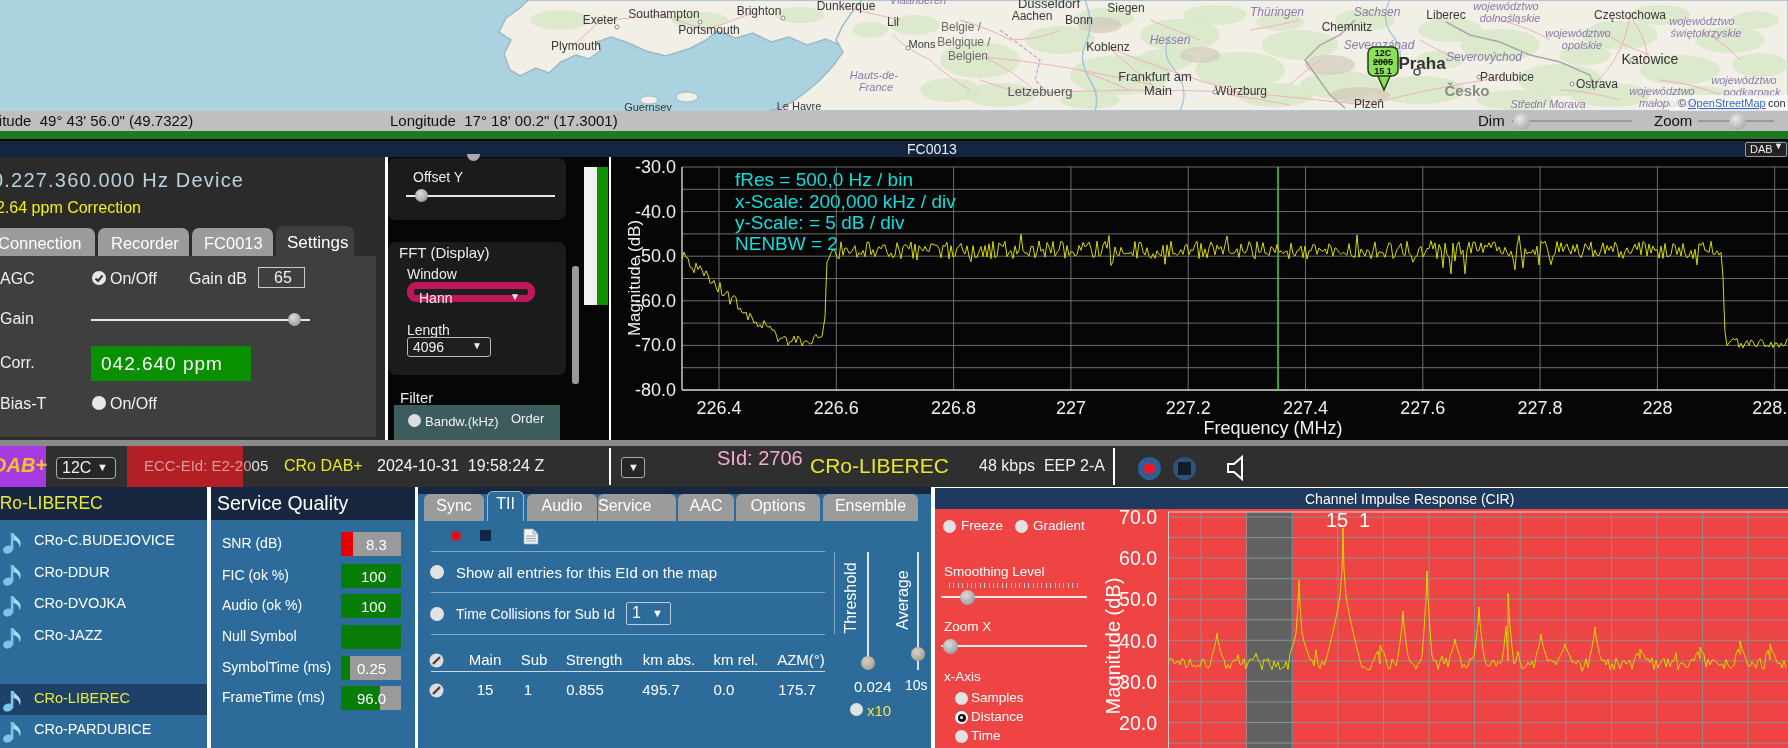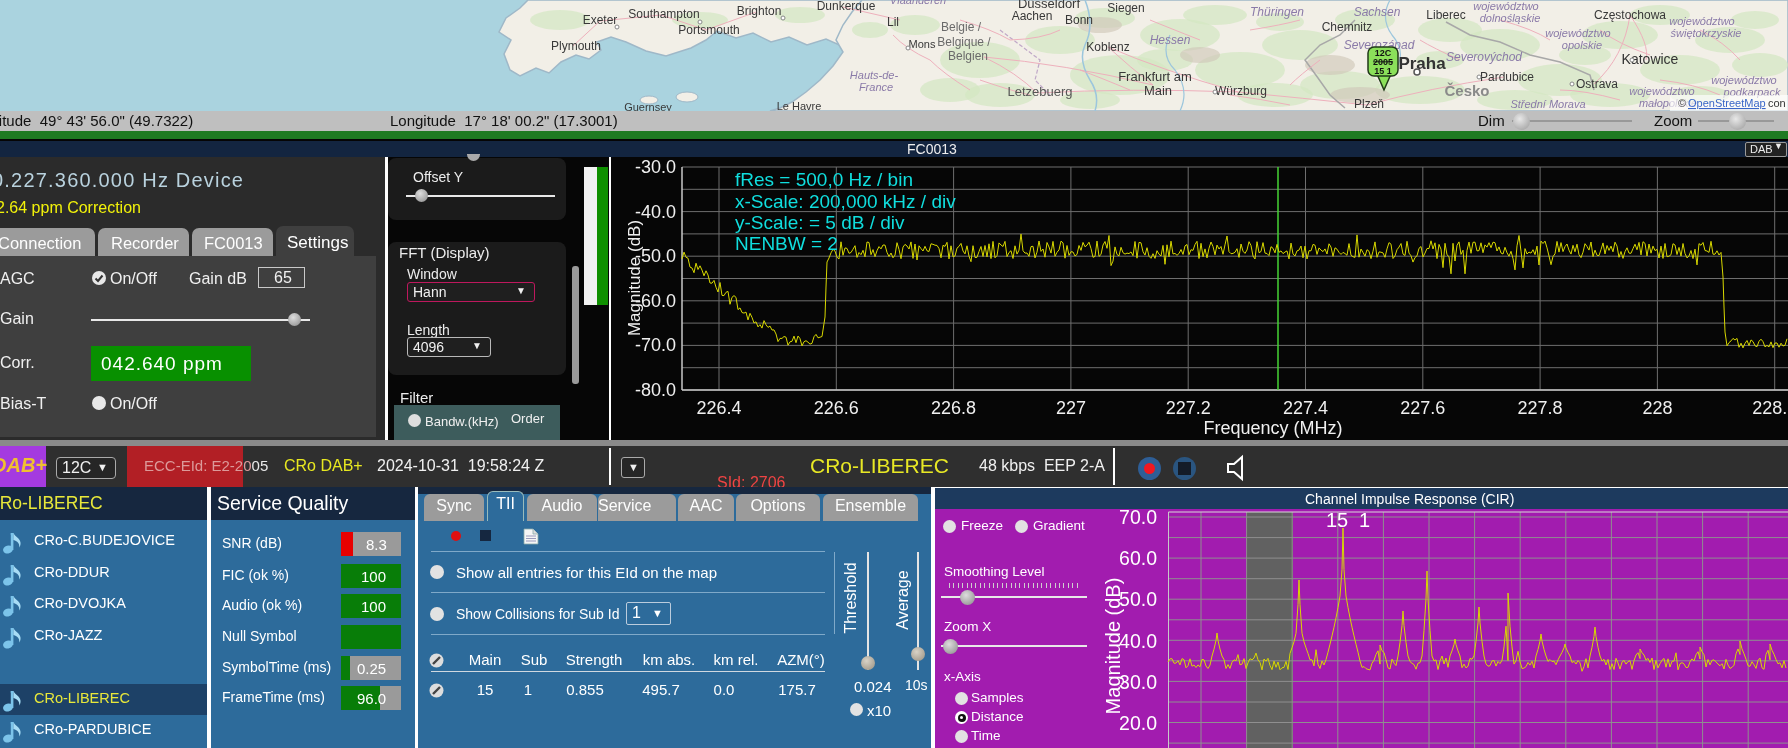--- a/index.html
+++ b/index.html
@@ -243,21 +243,21 @@
   <div class="abs" style="left:388px;top:0;width:220px;height:283px;background:#060606;">
     <div class="abs" style="left:0px;top:1px;width:178px;height:62px;background:#1b1b1b;border-radius:8px;">
       <div class="abs" style="left:79px;top:-4px;width:13px;height:7px;border-radius:0 0 7px 7px;background:#aaa;"></div>
       <div class="txt" style="left:25px;top:11px;font-size:14px;color:#ececec;">Offset Y</div>
       <div class="abs" style="left:18px;top:37px;width:149px;height:2px;background:#e8e8e8;"></div>
       <div class="abs" style="left:27px;top:31px;width:13px;height:13px;border-radius:50%;background:radial-gradient(circle at 40% 35%,#ddd,#888);"></div>
     </div>
     <div class="abs" style="left:0px;top:85px;width:178px;height:133px;background:#1b1b1b;border-radius:8px;">
       <div class="txt" style="left:11px;top:2px;font-size:15px;color:#ececec;">FFT (Display)</div>
       <div class="txt" style="left:19px;top:24px;font-size:14px;color:#ececec;">Window</div>
-      <div class="abs" style="left:19px;top:40px;width:128px;height:20px;background:#1f1f1f;border:1px solid #be185d;border-radius:3px;">
+      <div class="abs" style="left:19px;top:40px;width:128px;height:20px;background:#1f1f1f;border:7px solid #be185d;border-radius:9px;">
         <span style="position:absolute;left:5px;top:1px;font-size:14px;color:#f0f0f0;">Hann</span>
         <span style="position:absolute;right:8px;top:2px;font-size:10px;color:#f0f0f0;">▼</span>
       </div>
       <div class="txt" style="left:19px;top:80px;font-size:14px;color:#ececec;">Length</div>
       <div class="abs" style="left:19px;top:95px;width:84px;height:20px;background:#1f1f1f;border:1px solid #b9b9b9;border-radius:3px;">
         <span style="position:absolute;left:5px;top:1px;font-size:14px;color:#f0f0f0;">4096</span>
         <span style="position:absolute;right:8px;top:2px;font-size:10px;color:#f0f0f0;">▼</span>
       </div>
     </div>
     <div class="txt" style="left:12px;top:232px;font-size:15px;color:#ececec;">Filter</div>
@@ -337,21 +337,21 @@
     <span style="position:absolute;right:7px;top:3px;font-size:11px;color:#f0f0f0;">▼</span>
   </div>
   <div class="abs" style="left:127px;top:0;width:116px;height:41px;background:#b21f25;"></div>
   <div class="txt" style="left:144px;top:11px;font-size:15px;color:#dc9a9a;">ECC-EId: E2-20<span style="color:#e8e8e8;">05</span></div>
   <div class="txt" style="left:284px;top:11px;font-size:16px;color:#e8e820;">CRo DAB+</div>
   <div class="txt" style="left:377px;top:11px;font-size:16px;color:#f0f0f0;">2024-10-31&nbsp; 19:58:24 Z</div>
   <div class="sep" style="left:609px;top:2px;width:2px;height:37px;"></div>
   <div class="abs" style="left:621px;top:11px;width:24px;height:21px;border:1px solid #aaa;border-radius:3px;background:#262626;">
     <span style="position:absolute;left:6px;top:3px;font-size:11px;color:#f0f0f0;">▼</span>
   </div>
-  <div class="txt" style="left:717px;top:28px;font-size:16px;color:#ef4444;">SId: 2706</div>
+  <div class="txt" style="left:717px;top:1px;font-size:20px;color:#f9a8d4;">SId: 2706</div>
   <div class="txt" style="left:810px;top:8px;font-size:21px;color:#e8e825;">CRo-LIBEREC</div>
   <div class="txt" style="left:979px;top:11px;font-size:16px;color:#f0f0f0;">48 kbps&nbsp; EEP 2-A</div>
   <div class="sep" style="left:1113px;top:2px;width:2px;height:37px;"></div>
   <div class="abs" style="left:1138px;top:11px;width:23px;height:23px;border-radius:50%;background:#2e5e96;"></div>
   <div class="abs" style="left:1144px;top:17px;width:11px;height:11px;border-radius:50%;background:#f01820;"></div>
   <div class="abs" style="left:1173px;top:11px;width:23px;height:23px;border-radius:50%;background:#2a5580;"></div>
   <div class="abs" style="left:1178px;top:16px;width:13px;height:13px;background:#141c28;"></div>
   <svg class="abs" style="left:1226px;top:8px;" width="24" height="28">
         <path d="M2,10 L8,10 L16,3 L16,25 L8,18 L2,18 Z" fill="none" stroke="#fff" stroke-width="2"></path>
       </svg>
@@ -472,21 +472,21 @@
             <line x1="3" y1="8" x2="13" y2="8"></line>
             <line x1="3" y1="10.5" x2="13" y2="10.5"></line>
             <line x1="3" y1="13" x2="13" y2="13"></line>
           </g>
     </svg>
     <div class="abs" style="left:13px;top:63.5px;width:394px;height:1px;background:#7fa9c9;"></div>
     <div class="rad" style="left:12px;top:78px;width:14px;height:14px;"></div>
     <div class="txt" style="left:38px;top:77px;font-size:15px;color:#fff;">Show all entries for this EId on the map</div>
     <div class="abs" style="left:13px;top:104.5px;width:394px;height:1px;background:#7fa9c9;"></div>
     <div class="rad" style="left:12px;top:120px;width:14px;height:14px;"></div>
-    <div class="txt" style="left:38px;top:119px;font-size:14px;color:#fff;">Show Collisions for Sub Id</div>
+    <div class="txt" style="left:38px;top:119px;font-size:14px;color:#fff;">Time Collisions for Sub Id</div>
     <div class="abs" style="left:208px;top:115px;width:45px;height:23px;border:1px solid #bcd;border-radius:2px;">
       <span style="position:absolute;left:5px;top:1px;font-size:16px;color:#fff;">1</span>
       <span style="position:absolute;right:7px;top:4px;font-size:11px;color:#fff;">▼</span>
     </div>
     <div class="abs" style="left:13px;top:146.5px;width:394px;height:1px;background:#7fa9c9;"></div>
     <div class="txt" style="left:17px;top:164px;width:100px;text-align:center;font-size:15px;color:#fff;">Main</div>
         <div class="txt" style="left:66px;top:164px;width:100px;text-align:center;font-size:15px;color:#fff;">Sub</div>
         <div class="txt" style="left:126px;top:164px;width:100px;text-align:center;font-size:15px;color:#fff;">Strength</div>
         <div class="txt" style="left:201px;top:164px;width:100px;text-align:center;font-size:15px;color:#fff;">km abs.</div>
         <div class="txt" style="left:268px;top:164px;width:100px;text-align:center;font-size:15px;color:#fff;">km rel.</div>
@@ -508,31 +508,31 @@
         </svg>
 
     <div class="abs" style="left:416px;top:65px;width:1px;height:82px;background:#7fa9c9;"></div>
     <svg class="abs" style="left:421px;top:68px;" width="24" height="86">
           <text x="17" y="43" font-size="16" fill="#fff" text-anchor="middle" transform="rotate(-90 17 43)">Threshold</text>
         </svg>
     <div class="abs" style="left:449px;top:65px;width:1.5px;height:118px;background:#e4e4e4;"></div>
     <div class="abs" style="left:443px;top:169px;width:14px;height:14px;border-radius:50%;background:radial-gradient(circle at 40% 35%,#d8d2c6,#978f80);"></div>
     <div class="txt" style="left:436px;top:191px;font-size:15px;color:#fff;">0.024</div>
     <div class="rad" style="left:432px;top:216px;width:13px;height:13px;"></div>
-    <div class="txt" style="left:449px;top:215px;font-size:15px;color:#ffffff;">x10</div>
+    <div class="txt" style="left:449px;top:215px;font-size:15px;color:#fde047;">x10</div>
     <svg class="abs" style="left:473px;top:70px;" width="24" height="86">
           <text x="17" y="43" font-size="16" fill="#fff" text-anchor="middle" transform="rotate(-90 17 43)">Average</text>
         </svg>
     <div class="abs" style="left:499px;top:65px;width:1.5px;height:118px;background:#e4e4e4;"></div>
     <div class="abs" style="left:493px;top:160px;width:14px;height:14px;border-radius:50%;background:radial-gradient(circle at 40% 35%,#d8d2c6,#978f80);"></div>
     <div class="txt" style="left:487px;top:190px;font-size:14px;color:#fff;">10s</div>
   </div>
   <div class="sep" style="left:931px;top:0;width:4px;height:261px;"></div>
 
-  <div class="abs" style="left:935px;top:0;width:853px;height:261px;background:#a21caf;">
+  <div class="abs" style="left:935px;top:0;width:853px;height:261px;background:#ef4444;">
     <div class="abs" style="left:0;top:0;width:853px;height:22px;background:#1d3a5e;border-top:1px solid #fff;">
       <span style="position:absolute;left:370px;top:3px;font-size:14px;color:#fff;">Channel Impulse Response (CIR)</span>
     </div>
     <div class="rad" style="left:8px;top:33px;width:13px;height:13px;"></div>
     <div class="txt" style="left:26px;top:31px;font-size:13.5px;color:#fff;">Freeze</div>
     <div class="rad" style="left:80px;top:33px;width:13px;height:13px;"></div>
     <div class="txt" style="left:98px;top:31px;font-size:13.5px;color:#fff;">Gradient</div>
     <div class="txt" style="left:9px;top:77px;font-size:13.5px;color:#fff;">Smoothing Level</div>
     <div class="abs" style="left:14px;top:96px;width:132px;height:5px;">
           <div class="abs" style="left:0.0px;top:0;width:1px;height:5px;background:#cfcfcf;"></div>

